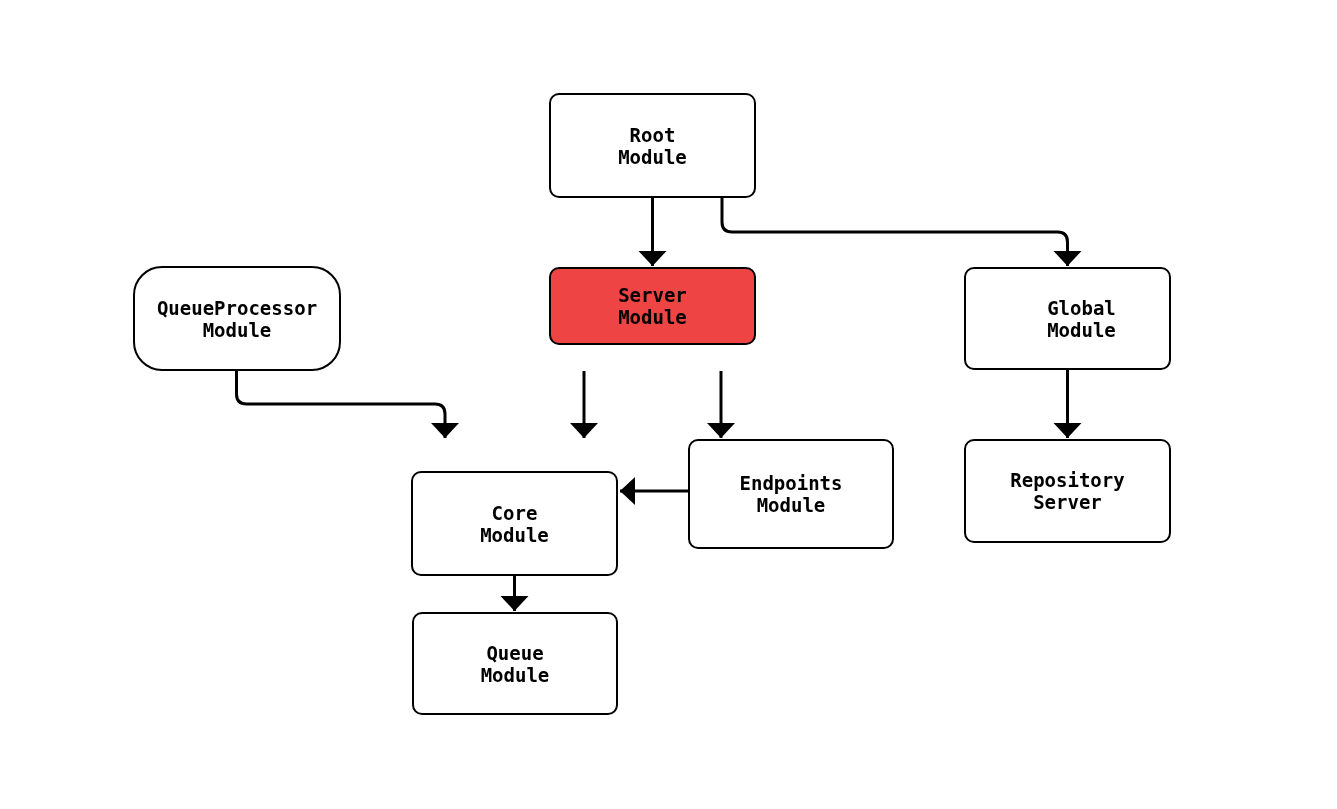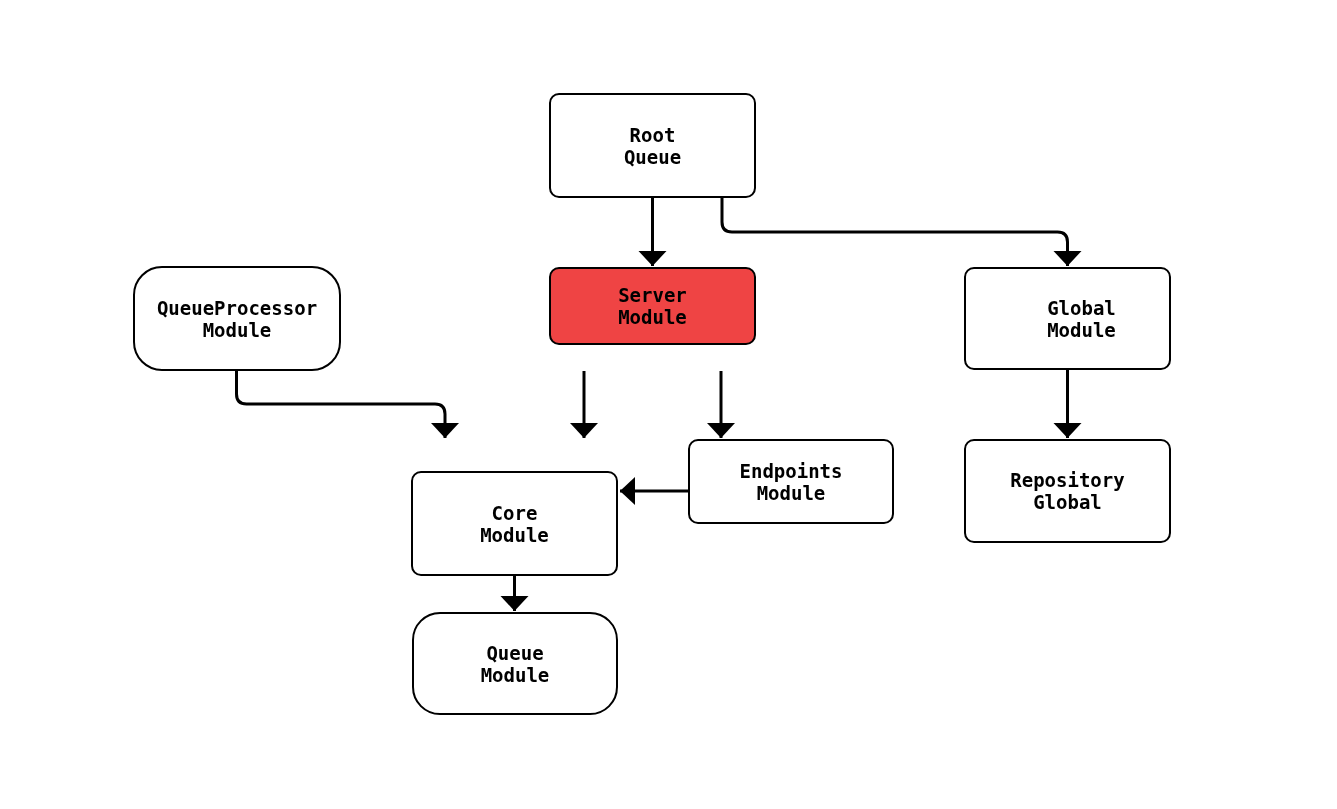--- a/index.html
+++ b/index.html
@@ -65,44 +65,44 @@
         <path class="edge-path" d="M584,371 L584,438" stroke="#000000" marker-end="url(#arrowhead)"></path>
         <path class="edge-path" d="M721,371 L721,438" stroke="#000000" marker-end="url(#arrowhead)"></path>
         <path class="edge-path" d="M689,491 L620,491" stroke="#000000" marker-end="url(#arrowhead)"></path>
         <path class="edge-path" d="M1067.5,369 L1067.5,438" stroke="#000000" marker-end="url(#arrowhead)"></path>
         <path class="edge-path" d="M514.5,543 L514.5,611" stroke="#000000" marker-end="url(#arrowhead)"></path>
       </g>
   </svg>
 
   <div class="node" style="left: 549px; top: 93px; width: 207px; height: 105px; border-color: rgb(0, 0, 0); background: rgb(255, 255, 255);">
     <span class="node-label">Root
-Queue</span>
+Module</span>
   </div>
   <div class="node" style="left: 133px; top: 266px; width: 208px; height: 105px; border-color: rgb(0, 0, 0); background: rgb(255, 255, 255); border-radius: 29px;">
     <span class="node-label">QueueProcessor
 Module</span>
   </div>
   <div class="node" style="left: 549px; top: 267px; width: 207px; height: 78px; border-color: rgb(0, 0, 0); background: #ef4444;">
     <span class="node-label">Server
 Module</span>
   </div>
   <div class="node" style="left: 964px; top: 267px; width: 207px; height: 103px; border-color: rgb(0, 0, 0); background: rgb(255, 255, 255); padding-left: 28px;">
     <span class="node-label">Global
 Module</span>
   </div>
   <div class="node" style="left: 411px; top: 439px; width: 207px; height: 105px; border-color: rgb(0, 0, 0); background: rgb(255, 255, 255); margin-top: 32px;">
     <span class="node-label">Core
 Module</span>
   </div>
-  <div class="node" style="left: 688px; top: 439px; width: 206px; height: 85px; border-color: rgb(0, 0, 0); background: rgb(255, 255, 255);">
+  <div class="node" style="left: 688px; top: 439px; width: 206px; height: 110px; border-color: rgb(0, 0, 0); background: rgb(255, 255, 255);">
     <span class="node-label">Endpoints
 Module</span>
   </div>
   <div class="node" style="left: 964px; top: 439px; width: 207px; height: 104px; border-color: rgb(0, 0, 0); background: rgb(255, 255, 255);">
     <span class="node-label">Repository
-Global</span>
+Server</span>
   </div>
-  <div class="node" style="left: 412px; top: 612px; width: 206px; height: 103px; border-color: rgb(0, 0, 0); background: rgb(255, 255, 255); border-radius: 28px;">
+  <div class="node" style="left: 412px; top: 612px; width: 206px; height: 103px; border-color: rgb(0, 0, 0); background: rgb(255, 255, 255);">
     <span class="node-label">Queue
 Module</span>
   </div>
 
 </div>
 
 </body></html>

